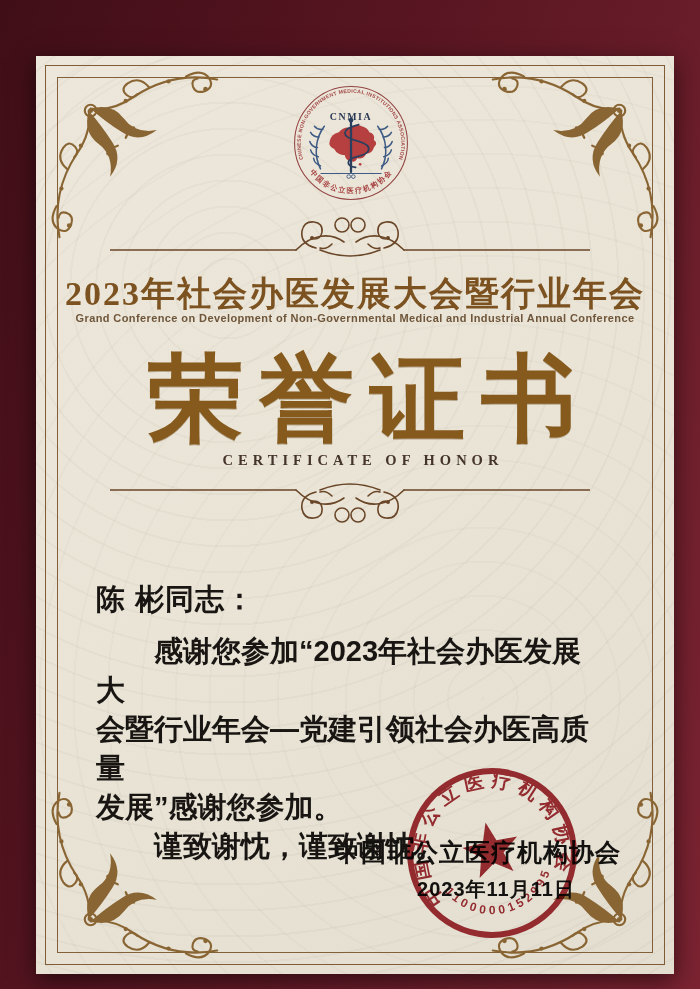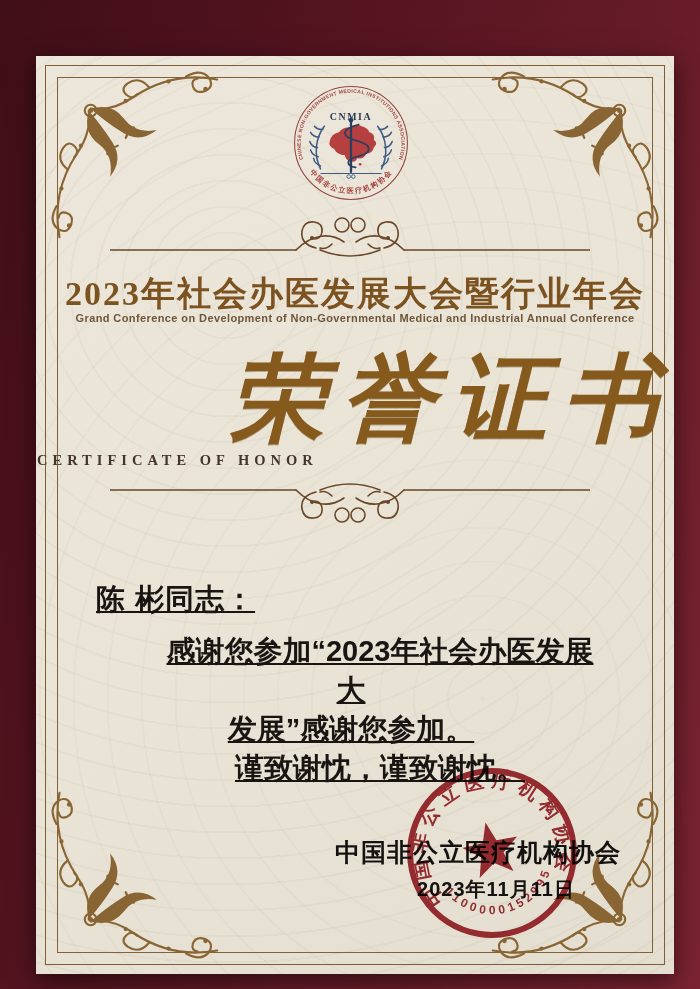--- a/index.html
+++ b/index.html
@@ -32,34 +32,33 @@
   .conf-title{
     position:absolute;left:0;right:0;top:215px;text-align:center;
     font-family:"Liberation Serif",serif;font-weight:bold;font-size:34px;
     letter-spacing:2px;color:#7c5220;
   }
   .conf-sub{
     position:absolute;left:0;right:0;top:256px;text-align:center;
     font-size:11px;font-weight:bold;letter-spacing:0.4px;color:#6f5539;
   }
   .main-title{
-    position:absolute;left:14px;right:0;top:296px;text-align:right;
+    position:absolute;left:14px;right:0;top:296px;text-align:center;
     font-family:"Liberation Serif",serif;font-weight:bold;font-size:95px;line-height:1;
     letter-spacing:16px;padding-left:16px;color:#86591c;
     text-shadow:0 1px 0 rgba(90,55,10,0.35);
-    font-style:italic;
   }
   .cert-en{
-    position:absolute;left:1px;right:0;top:396px;text-align:left;
+    position:absolute;left:16px;right:0;top:396px;text-align:center;
     font-family:"Liberation Serif",serif;font-weight:bold;font-size:14.5px;
     letter-spacing:5px;color:#45342a;
   }
-  .body-block{position:absolute;left:60px;right:68px;top:524px;color:#181512;text-decoration:underline;}
+  .body-block{position:absolute;left:60px;right:68px;top:524px;color:#181512;}
   .recipient{font-size:29px;font-weight:bold;letter-spacing:1px;}
-  .body-lines{margin-top:12px;font-size:29px;font-weight:bold;line-height:39px;text-align:center;}
+  .body-lines{margin-top:12px;font-size:29px;font-weight:bold;line-height:39px;}
   .body-lines .indent{text-indent:2em;}
   .footer{
     position:absolute;left:282px;width:320px;top:780px;text-align:center;
     color:#141210;font-weight:bold;
   }
   .issuer{font-size:25px;letter-spacing:1px;}
   .date{font-size:20px;margin-top:7px;padding-left:36px;letter-spacing:1px;}
   .seal{
     position:absolute;left:364px;top:705px;width:184px;height:184px;
     transform:rotate(-12deg);mix-blend-mode:multiply;opacity:0.92;
@@ -183,20 +182,21 @@
     <div class="cert-en">CERTIFICATE OF HONOR</div>
 
     <svg class="divider bottom" viewBox="0 0 480 46">
         <use href="#divider-orn"></use>
       </svg>
 
     <div class="body-block">
       <div class="recipient">陈  彬同志：</div>
       <div class="body-lines">
         <div class="indent">感谢您参加“2023年社会办医发展大</div>
+        <div>会暨行业年会—党建引领社会办医高质量</div>
         <div>发展”感谢您参加。</div>
         <div class="indent">谨致谢忱，谨致谢忱。</div>
       </div>
     </div>
 
     <div class="footer">
       <div class="issuer">中国非公立医疗机构协会</div>
       <div class="date">2023年11月11日</div>
     </div>
 

